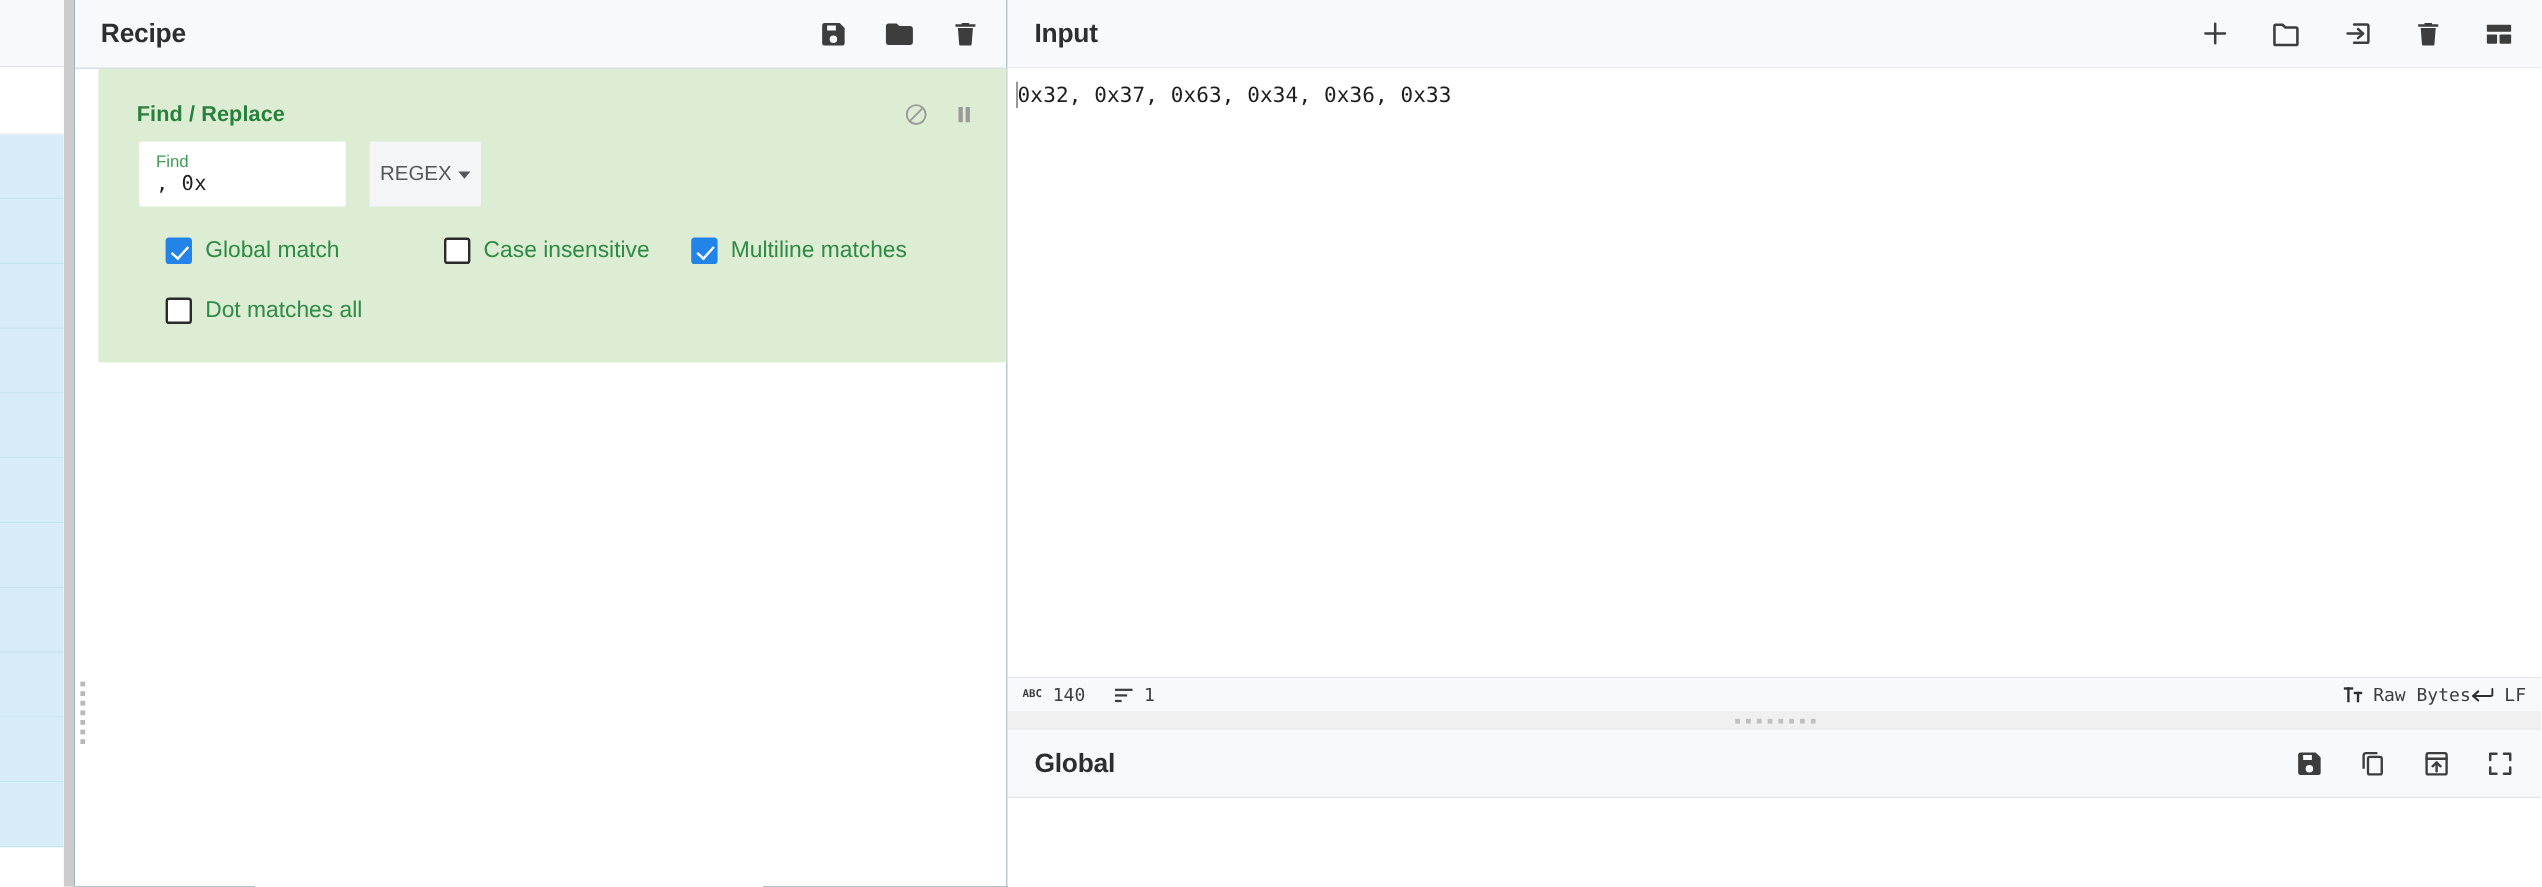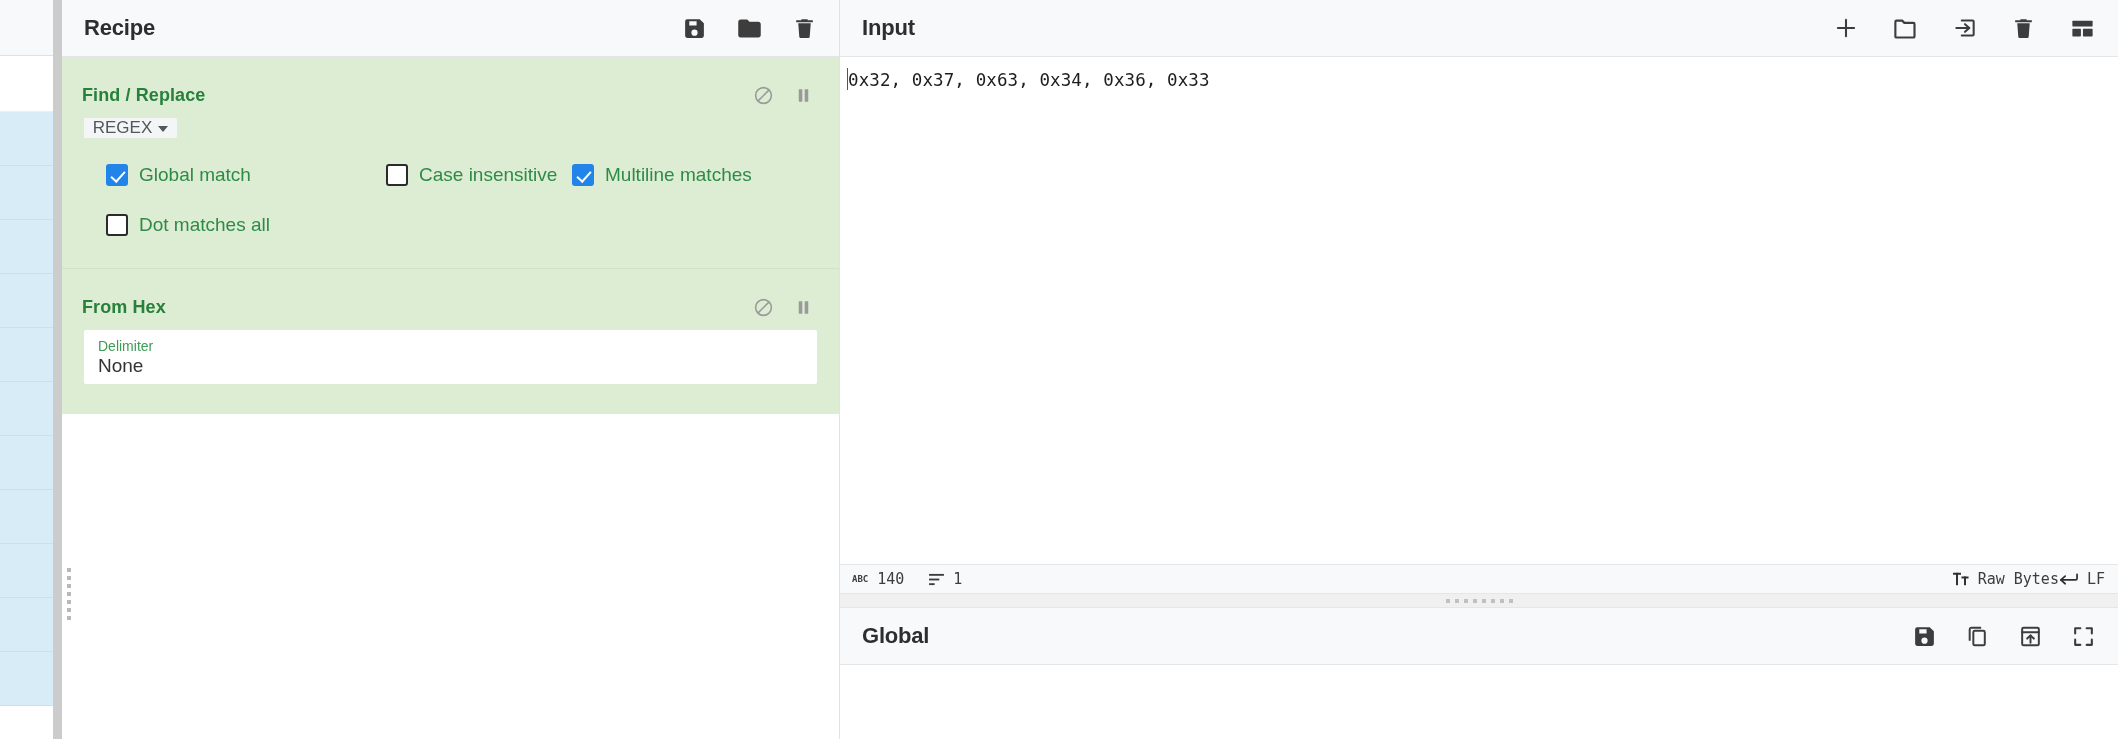--- a/index.html
+++ b/index.html
@@ -69,22 +69,23 @@
     display: flex;
     align-items: center;
     gap: 29px;
   }
   .ticon { color: #3d3d3d; display: flex; align-items: center; justify-content: center; cursor: pointer; }
 
   #recipe-list { flex: 1 1 auto; background:#ffffff; overflow: hidden; position: relative; }
 
   .op {
     background: #ddedd4;
-    padding: 18px 0 0 0;
+    padding: 18px 0 0 12px;
     position: relative;
+    margin-left: 20px;
   }
   .op + .op { border-top: 1px solid #cfe3c5; }
   .op-header {
     display: flex;
     align-items: center;
     padding: 10px 26px 10px 20px;
   }
   .op-name {
     font-size: 18px;
     font-weight: bold;
@@ -362,78 +363,54 @@
               <svg width="19" height="21" viewBox="0 0 24 24" fill="#9a9a9a">
                 <rect x="6" y="4" width="4.5" height="16" rx="0.5"></rect>
                 <rect x="13.5" y="4" width="4.5" height="16" rx="0.5"></rect>
               </svg>
             </span>
           </div>
         </div>
 
         <div class="op-args">
           <div class="arg-row">
+            <div class="field find-field">
+              <div class="field-label">Find</div>
+              <div class="field-value">, 0x</div>
+            </div>
             <div class="type-select">
               <span>REGEX</span>
               <span class="caret"></span>
             </div>
           </div>
 
           <div class="checks-row">
-            <label class="chk on" style="width:280px">
+            <label class="chk on" style="width:232px">
               <span class="box"></span>
               <span class="lbl">Global match</span>
             </label>
-            <label class="chk" style="width:186px">
+            <label class="chk" style="width:206px">
               <span class="box"></span>
               <span class="lbl">Case insensitive</span>
             </label>
             <label class="chk on">
               <span class="box"></span>
               <span class="lbl">Multiline matches</span>
             </label>
           </div>
 
           <div class="checks-row second">
             <label class="chk">
               <span class="box"></span>
               <span class="lbl">Dot matches all</span>
             </label>
           </div>
         </div>
       </div>
 
-      <div class="op">
-        <div class="op-header">
-          <div class="op-name">From Hex</div>
-          <div class="op-ctrls">
-            <span class="op-ctrl" title="Disable operation">
-              <svg width="21" height="21" viewBox="0 0 24 24" fill="none" stroke="#9a9a9a" stroke-width="1.8">
-                <circle cx="12" cy="12" r="9"></circle>
-                <line x1="5.6" y1="18.4" x2="18.4" y2="5.6"></line>
-              </svg>
-            </span>
-            <span class="op-ctrl" title="Set breakpoint">
-              <svg width="19" height="21" viewBox="0 0 24 24" fill="#9a9a9a">
-                <rect x="6" y="4" width="4.5" height="16" rx="0.5"></rect>
-                <rect x="13.5" y="4" width="4.5" height="16" rx="0.5"></rect>
-              </svg>
-            </span>
-          </div>
-        </div>
-
-        <div class="op-args">
-          <div class="arg-row">
-            <div class="field delim-field">
-              <div class="field-label">Delimiter</div>
-              <div class="field-value sans">None</div>
-            </div>
-          </div>
-        </div>
-      </div>
 
     </div>
 
     <div id="recipe-grip">
       <i></i>
         <i></i>
         <i></i>
         <i></i>
         <i></i>
         <i></i>

